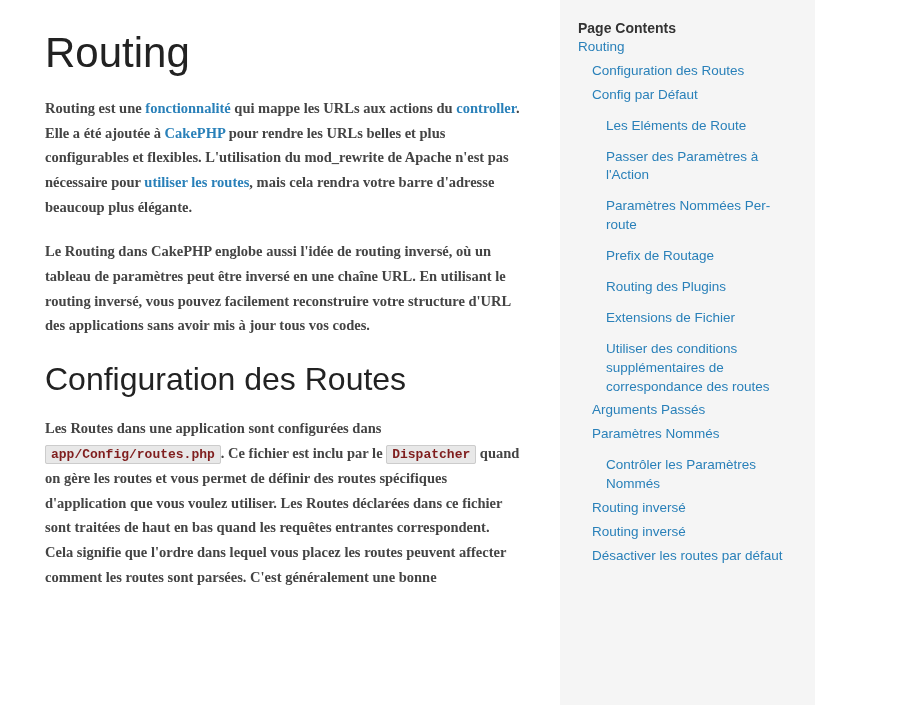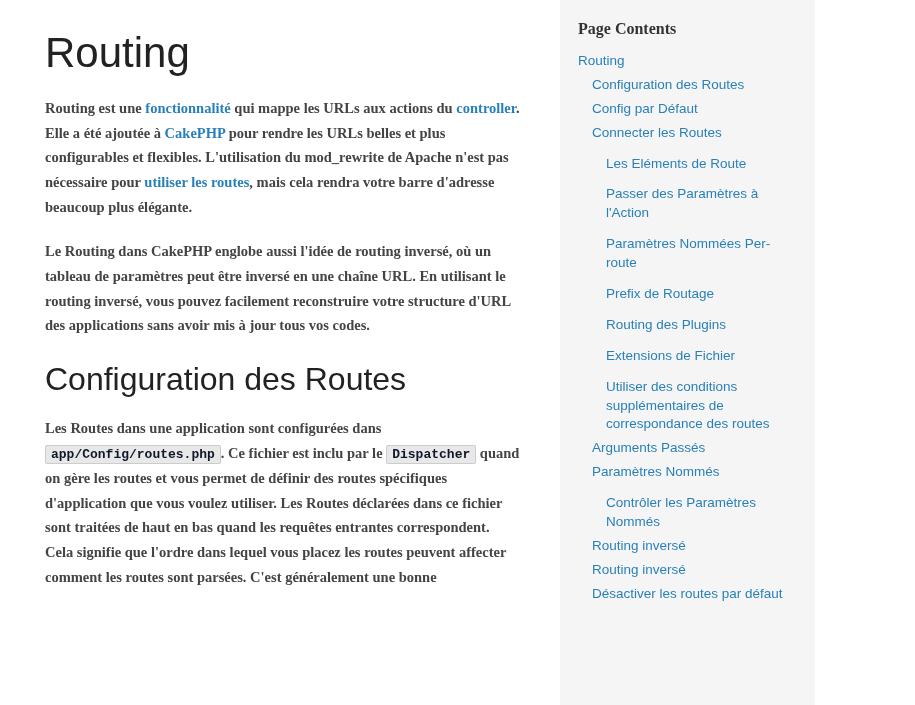--- a/index.html
+++ b/index.html
@@ -56,36 +56,36 @@
       text-decoration: none;
     }
 
     code.inline-code {
       background: #e8e8e8;
       border: 1px solid #ccc;
       padding: 1px 5px;
       font-family: 'Courier New', monospace;
       font-size: 13px;
       border-radius: 2px;
-      color: #0f172a;
+      color: #7f1d1d;
     }
 
     .sidebar {
       width: 255px;
       background: #f5f5f5;
       padding: 20px 18px;
       flex-shrink: 0;
     }
 
     .sidebar-title {
-      font-size: 16px;
+      font-size: 14px;
       font-weight: bold;
       color: #333;
-      margin-bottom: 14px;
-      font-family: Liberation Serif, serif;
+      margin-bottom: 2px;
+      font-family: Liberation Sans, sans-serif;
       text-transform: none;
     }
 
     .toc-list {
       list-style: none;
     }
 
     .toc-item {
       margin-bottom: 5px;
     }
@@ -161,23 +161,20 @@
   <ul class="toc-list" id="toc-list">
       <li class="toc-item level-1">
         <a href="#">Routing</a>
       </li>
       <li class="toc-item level-2">
         <a href="#">Configuration des Routes</a>
       </li>
       <li class="toc-item level-2">
         <a href="#">Config par Défaut</a>
       </li>
-      <li class="toc-item level-2">
-        <a href="#">Connecter les Routes</a>
-      </li>
       <li class="toc-item level-3">
         <a href="#">Les Eléments de Route</a>
       </li>
       <li class="toc-item level-3">
         <a href="#">Passer des Paramètres à l'Action</a>
       </li>
       <li class="toc-item level-3">
         <a href="#">Paramètres Nommées Per-route</a>
       </li>
       <li class="toc-item level-3">

